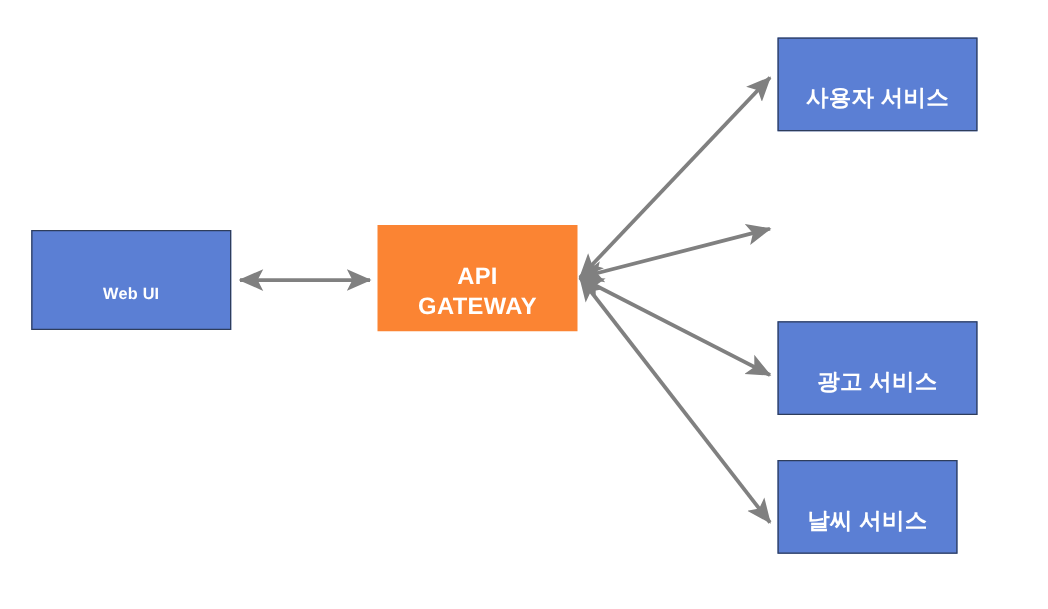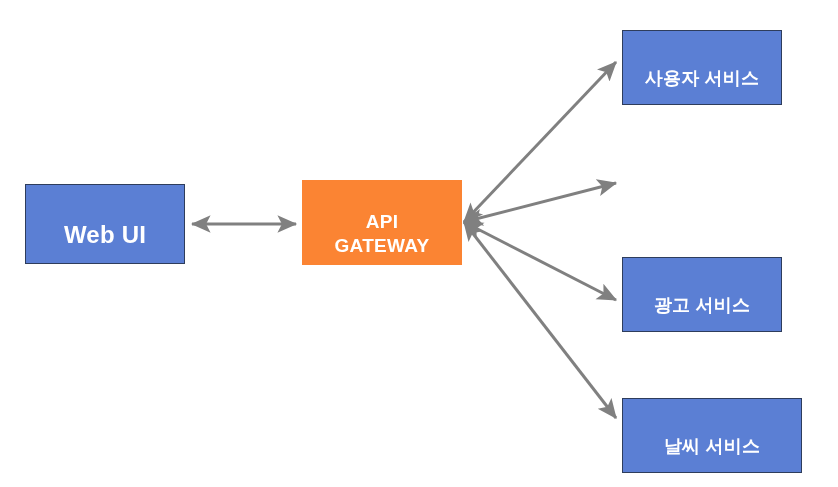--- a/index.html
+++ b/index.html
@@ -43,21 +43,21 @@
   }
   .node-orange {
     background: #fb8433;
     border: none;
   }
   .node-label {
     white-space: pre-line;
     display: block;
     margin-top: 22px;
   }
-  .label-web-ui   { font-size: 24px; letter-spacing: 0.2px; }
+  .label-web-ui   { font-size: 13px; letter-spacing: 0.2px; }
   .label-gateway  { font-size: 19px; letter-spacing: 0.3px; }
   .label-service  { font-size: 18px; letter-spacing: 0.2px; }
 </style>
 </head>
 <body>
 
 <div id="canvas">
 
   <svg id="edges" viewBox="0 0 838 487" xmlns="http://www.w3.org/2000/svg">
     <defs>
@@ -91,17 +91,17 @@
 
   <div class="node node-blue" id="node-user-service" style="left: 622px; top: 30px; width: 160px; height: 75px;">
     <span class="node-label label-service">사용자 서비스</span>
   </div>
 
 
   <div class="node node-blue" id="node-ad-service" style="left: 622px; top: 257px; width: 160px; height: 75px;">
     <span class="node-label label-service">광고 서비스</span>
   </div>
 
-  <div class="node node-blue" id="node-weather-service" style="left: 622px; top: 398px; width: 180px; height: 75px;">
+  <div class="node node-blue" id="node-weather-service" style="left: 622px; top: 368px; width: 144px; height: 75px;">
     <span class="node-label label-service">날씨 서비스</span>
   </div>
 
 </div>
 
 </body></html>

